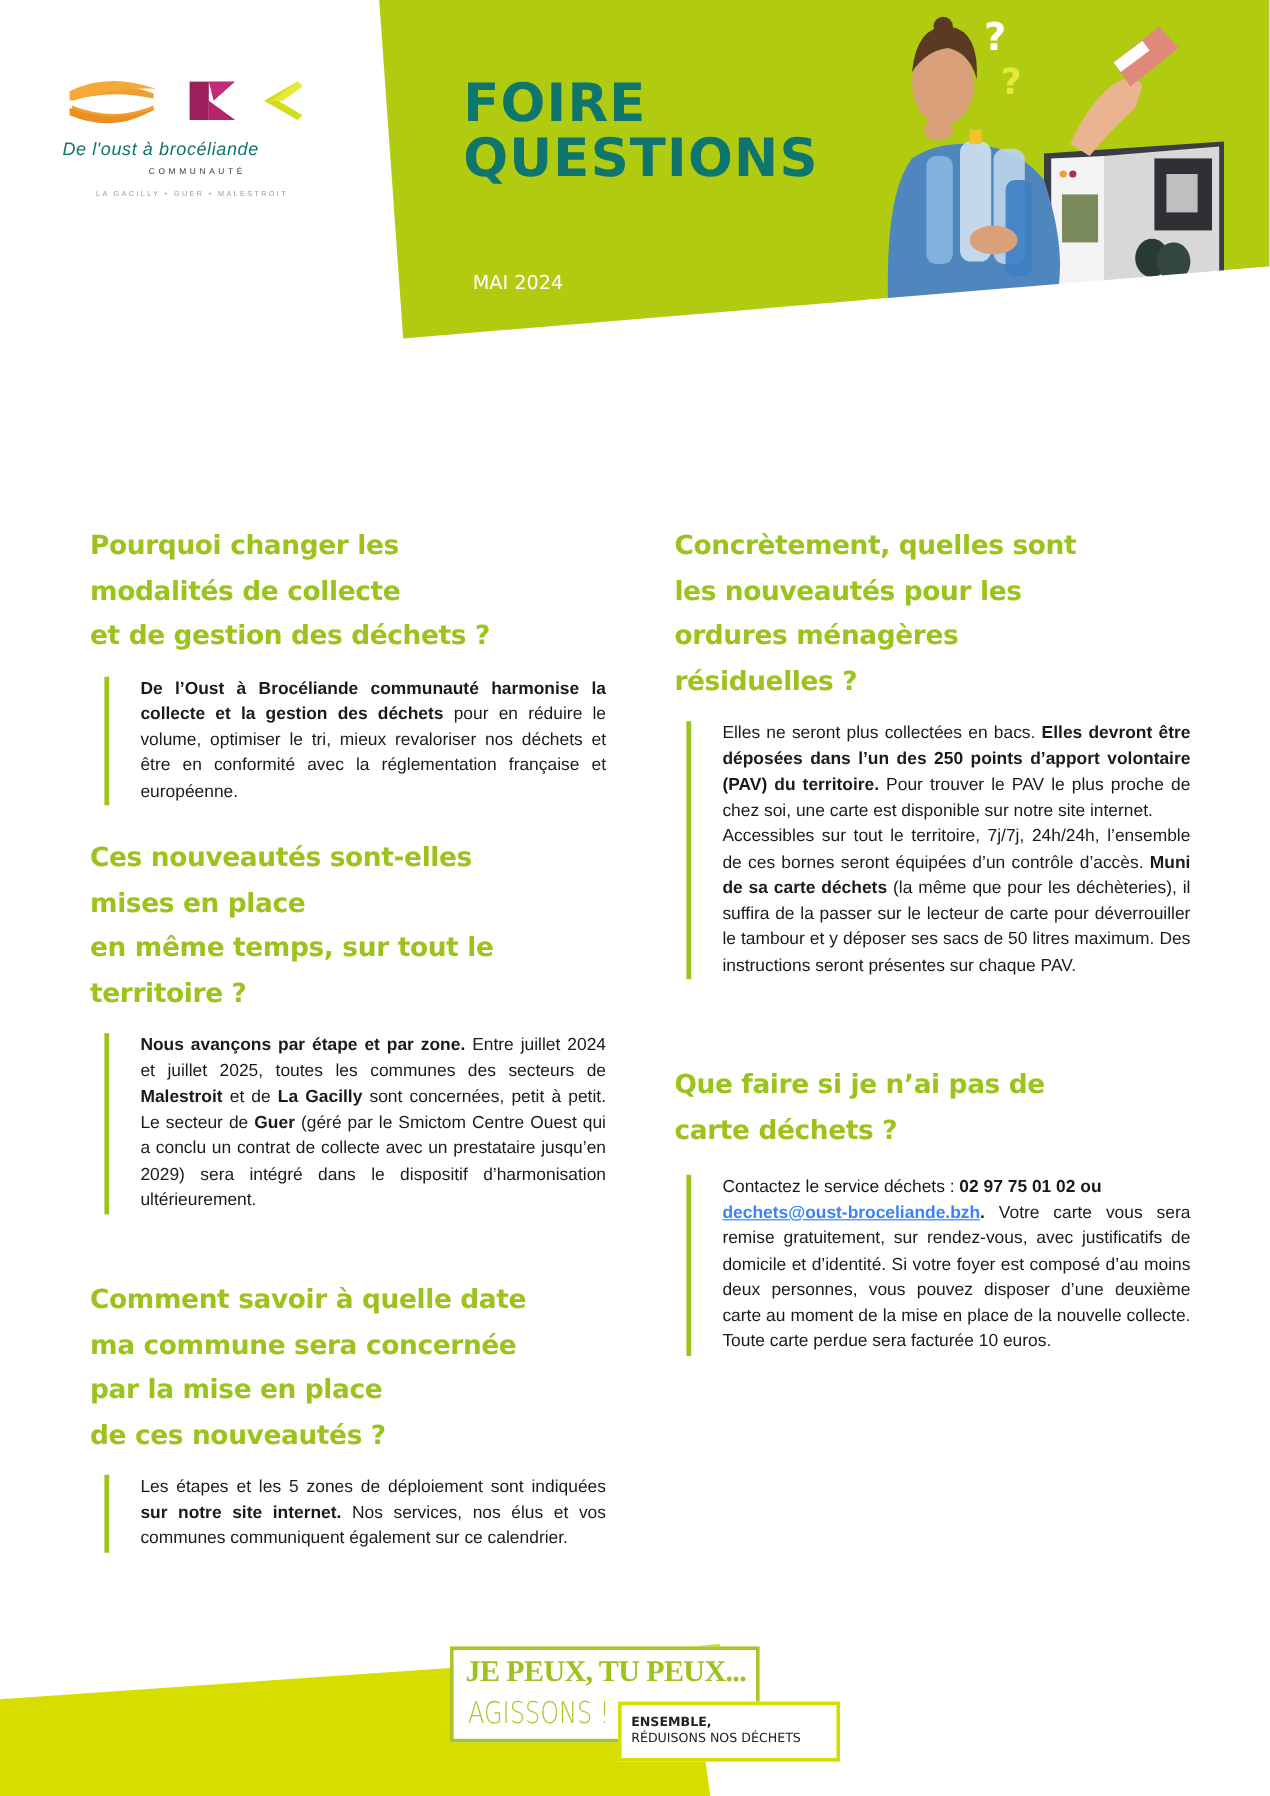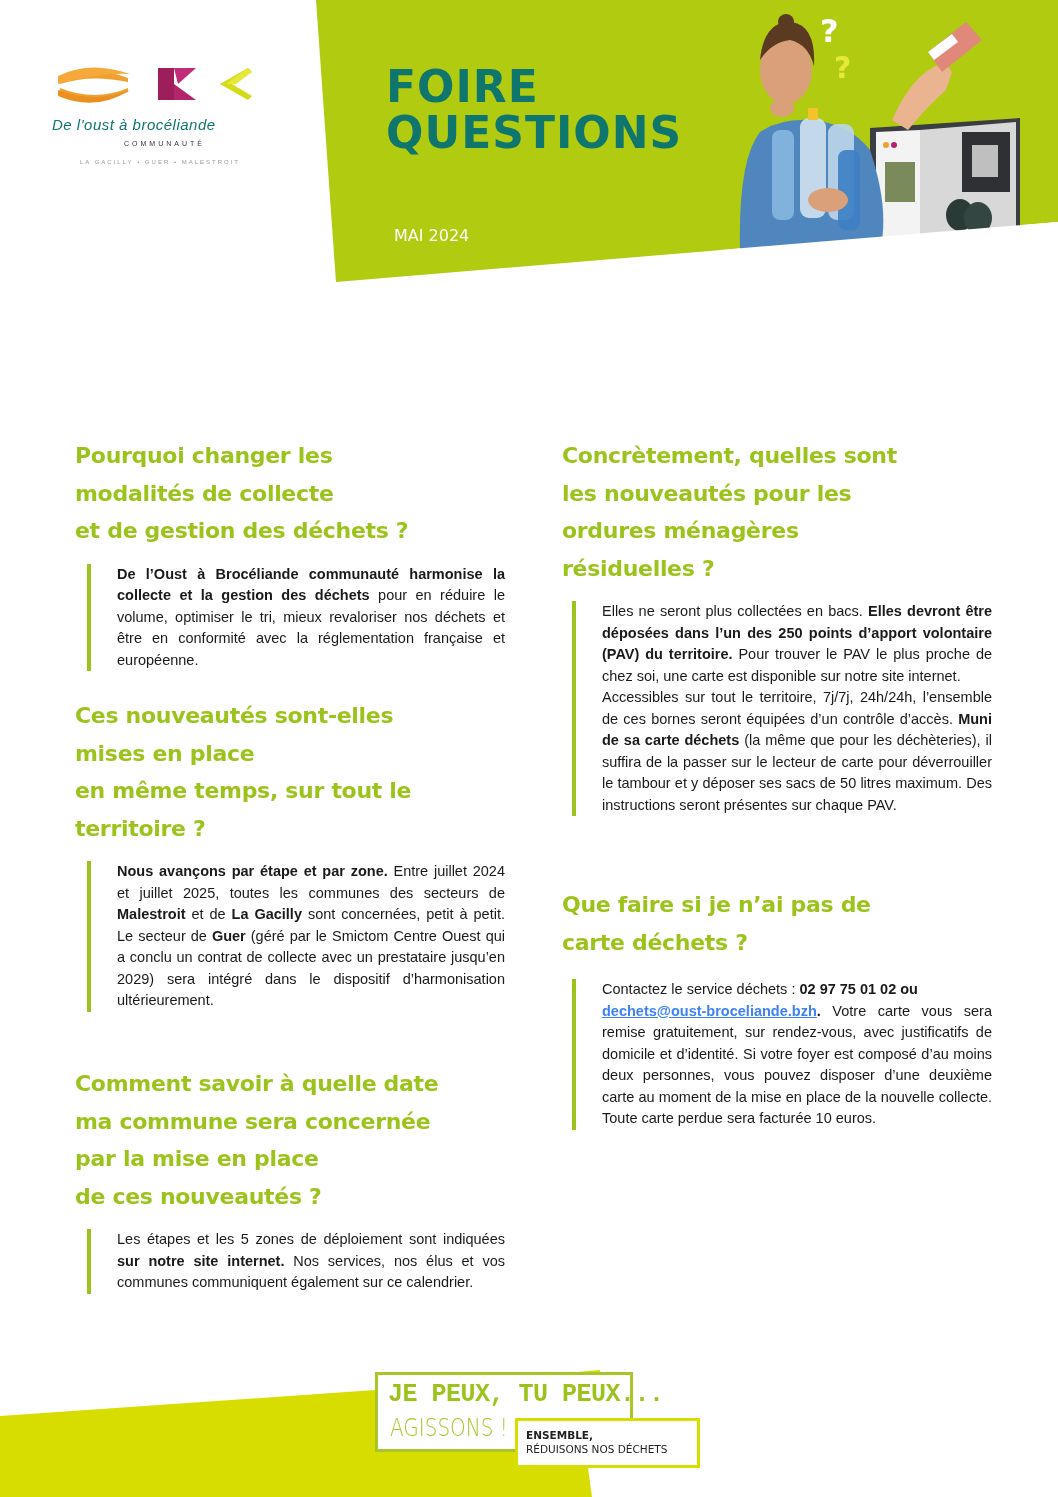--- a/index.html
+++ b/index.html
@@ -31,21 +31,21 @@
   .a a { color: #3b82f6; text-decoration: underline; font-weight: bold; }
 
   .col-left { left: 75px; width: 430px; }
   .col-right { left: 542px; width: 430px; margin-left: 20px; }
   .col-left .a { margin-left: 12px; }
   .col-right .a { margin-left: 10px; }
 
   
   .ftr-bg { position: absolute; left: 0; top: 1360px; width: 1058px; height: 137px; }
   .slogan-box { position: absolute; left: 375px; top: 1372px; width: 258px; height: 80px; background: #fff; border: 3px solid #a8c62a; box-sizing: border-box; }
-  .slogan1 { position: absolute; left: 388px; top: 1380px; color: #9cc31c; font-family: Liberation Mono, monospace; font-weight: bold; font-size: 25px; letter-spacing: -0.5px; text-align: center; }
+  .slogan1 { position: absolute; left: 388px; top: 1380px; color: #9cc31c; font-family: Liberation Serif, serif; font-weight: bold; font-size: 25px; letter-spacing: -0.5px; text-align: center; }
   .slogan2 { position: absolute; left: 390px; top: 1413px; color: #a8c62a; font-family: "DejaVu Sans", sans-serif; font-size: 25px; font-weight: 200; letter-spacing: 0px; transform: scaleX(0.8); transform-origin: left; }
   .slogan-box2 { position: absolute; left: 515px; top: 1418px; width: 185px; height: 50px; background: #fff; border: 3px solid #d8dd00; box-sizing: border-box; }
   .slogan3 { position: absolute; left: 526px; top: 1428px; font-family: "DejaVu Sans", sans-serif; font-weight: bold; font-size: 10.5px; line-height: 14px; color: #222; }
   .slogan3 div + div { font-weight: normal; }
 </style>
 </head>
 <body>
 
 <svg class="hdr-bg" viewBox="0 0 1058 300" xmlns="http://www.w3.org/2000/svg">
   <polygon points="316,0 1058,0 1058,222 336,282" fill="#b1cb10"></polygon>

